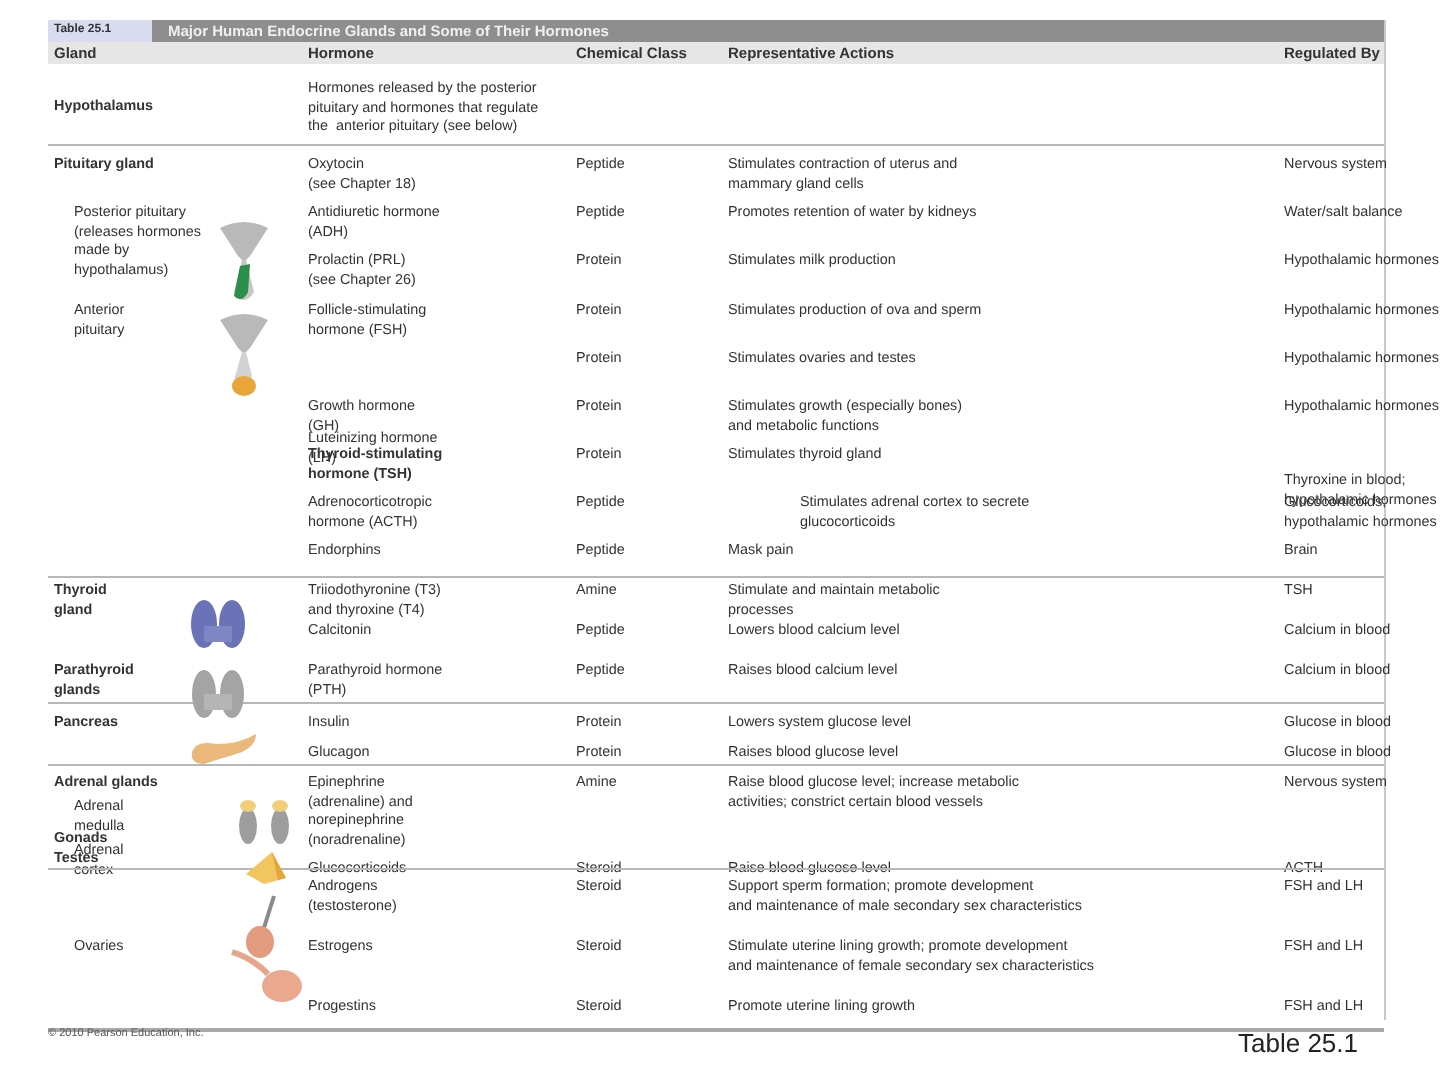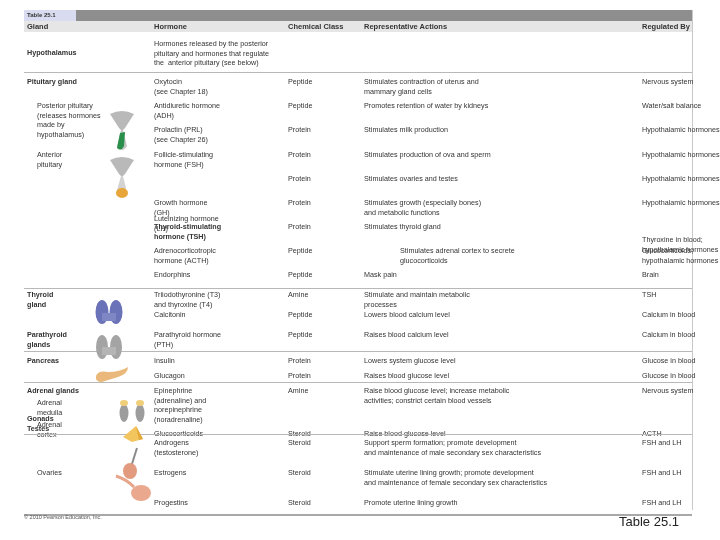--- a/index.html
+++ b/index.html
@@ -24,20 +24,21 @@
   .icon { position:absolute; }
   .copyright { position:absolute; left:24px; top:514px; font-size:5.5px; color:#555; }
   .caption { position:absolute; left:619px; top:514px; font-size:13px; color:#222; }
 </style>
 </head>
 <body>
 
 <div class="tbl">
   <div class="title-bar"></div>
   <div class="title-tag">Table 25.1</div>
+  <div class="title-text">Major Human Endocrine Glands and Some of Their Hormones</div>
 
   <div class="hdr">
     <span class="c1">Gland</span>
     <span class="c2">Hormone</span>
     <span class="c3">Chemical Class</span>
     <span class="c4">Representative Actions</span>
     <span class="c5">Regulated By</span>
   </div>
 
   <div id="rows">

